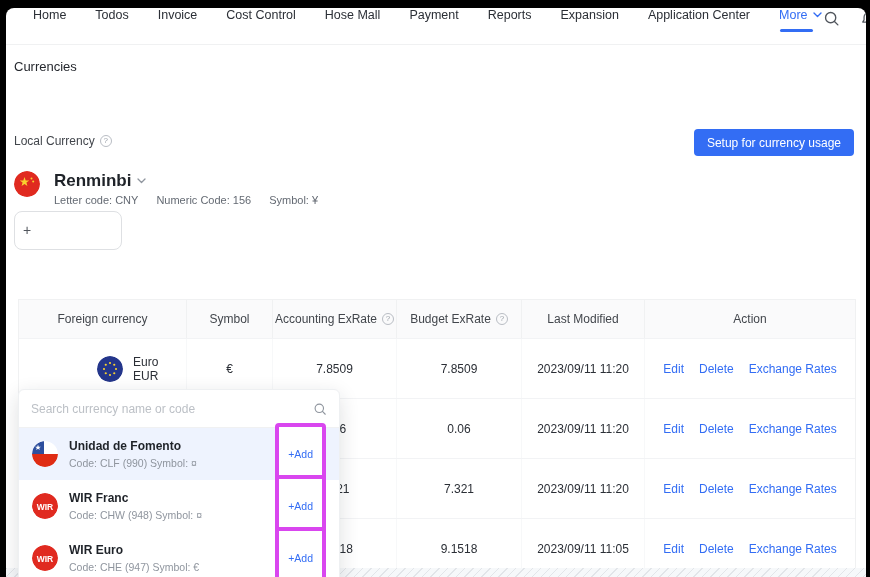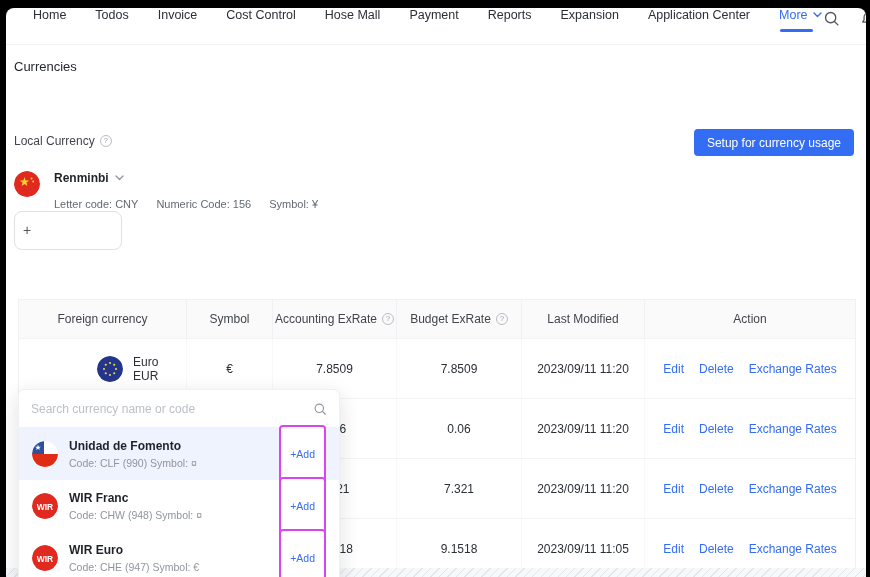--- a/index.html
+++ b/index.html
@@ -17,22 +17,22 @@
 
   
   .content { position:relative; height:532px; }
   .page-title { position:absolute; left:8px; top:14px; font-size:13px; font-weight:500; color:#25282E; }
   .local-row { position:absolute; left:8px; top:89px; display:flex; align-items:center; gap:5px; font-size:12px; color:#42464C; }
   .help-icon { width:12px; height:12px; border:1px solid #B9BDC4; border-radius:50%; color:#9AA0A8; font-size:8px; line-height:10px; display:inline-flex; align-items:center; justify-content:center; }
   .setup-btn { position:absolute; right:12px; top:84px; height:27px; padding:0 13px; background:#336DF4; color:#fff; font-size:12px; border:none; border-radius:4px; display:flex; align-items:center; cursor:pointer;margin-left:16px; }
 
   .flag { width:26px; height:26px; border-radius:50%; flex:0 0 auto; display:block; }
   .lc-block { position:absolute; left:8px; top:126px; display:flex; gap:14px; }
-  .lc-name { display:flex; align-items:center; gap:6px; font-size:12px; font-weight:bold; color:#1F2329; }
-  .lc-codes { display:flex; gap:18px; margin-top:13px; font-size:11px; color:#646A73; }
+  .lc-name { display:flex; align-items:center; gap:6px; font-size:17px; font-weight:bold; color:#1F2329; }
+  .lc-codes { display:flex; gap:18px; margin-top:3px; font-size:11px; color:#646A73; }
   .chev { color:#8F959E; }
 
   .add-func-btn { position:absolute; left:8px; top:166px; width:108px; min-height:39px; background:#fff; border:1px solid #DEE0E3; border-radius:8px; display:flex; align-items:center; gap:6px; padding:4px 8px; font-size:11.5px; color:#2B2F36; cursor:pointer; text-align:center; line-height:1.35; }
   .plus-glyph { font-size:14px; color:#51565D; font-weight:400; }
 
   
   .table { position:absolute; left:12px; top:254px; width:838px; border:1px solid #F0F1F2; font-size:12px; }
   .tgrid { display:grid; grid-template-columns:168px 86px 124px 125px 123px 1fr; }
   .thead { background:#FAFAFB; height:38px; color:#42464C; }
   .th { display:flex; align-items:center; justify-content:center; gap:5px; border-right:1px solid #F0F1F2; }
@@ -46,21 +46,21 @@
 
   
   .dropdown { position:absolute; left:12px; top:344px; width:322px; background:#fff; border:1px solid #EEF0F2; border-radius:6px; box-shadow:0 6px 20px rgba(31,35,41,.14); z-index:5; overflow:hidden; }
   .dd-search { display:flex; align-items:center; height:38px; padding:0 12px; border-bottom:1px solid #F0F1F2; }
   .dd-search input { flex:1; border:none; outline:none; font-size:12px; color:#c2410c; font-family:"Liberation Sans", sans-serif; }
   .dd-search input::placeholder { color:#BCC0C6; }
   .dd-item { display:flex; align-items:center; gap:11px; height:52px; padding:0 13px; cursor:pointer; }
   .dd-item.hl { background:#EEF3FE; }
   .dd-name { font-size:12px; font-weight:bold; color:#1F2329; }
   .dd-detail { font-size:10.5px; color:#8F959E; margin-top:4px; }
-  .dd-add { margin-left:auto; background:#fff; border:2px solid #d946ef; color:#336DF4; font-size:10.5px; padding:21px 9px; border-radius:4px; cursor:pointer; flex:0 0 auto; }
+  .dd-add { margin-left:auto; background:#fff; border:4px solid #d946ef; color:#336DF4; font-size:10.5px; padding:21px 9px; border-radius:4px; cursor:pointer; flex:0 0 auto; }
   .hatch { position:absolute; left:0; bottom:0; width:100%; height:9px; background:repeating-linear-gradient(135deg,#E2E5E9 0 1px,#F6F8FA 1px 6px); }
   svg { display:block; }
 </style>
 </head>
 <body>
 
 <div class="window">
 
   <div class="topnav">
     <div class="nav-items">

